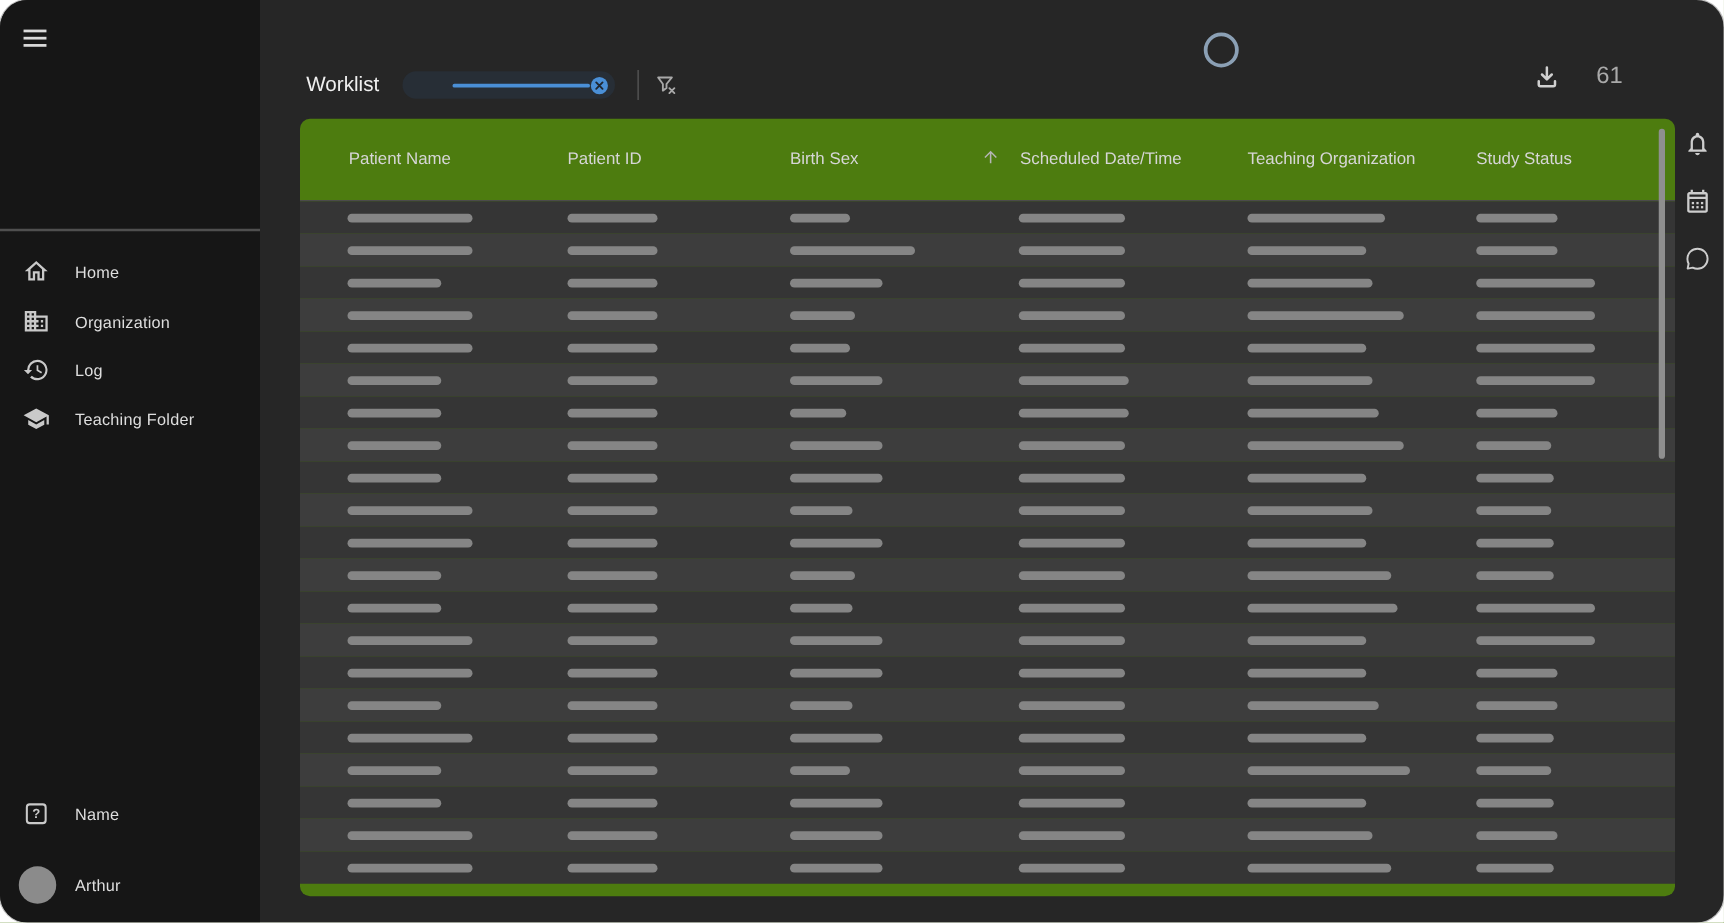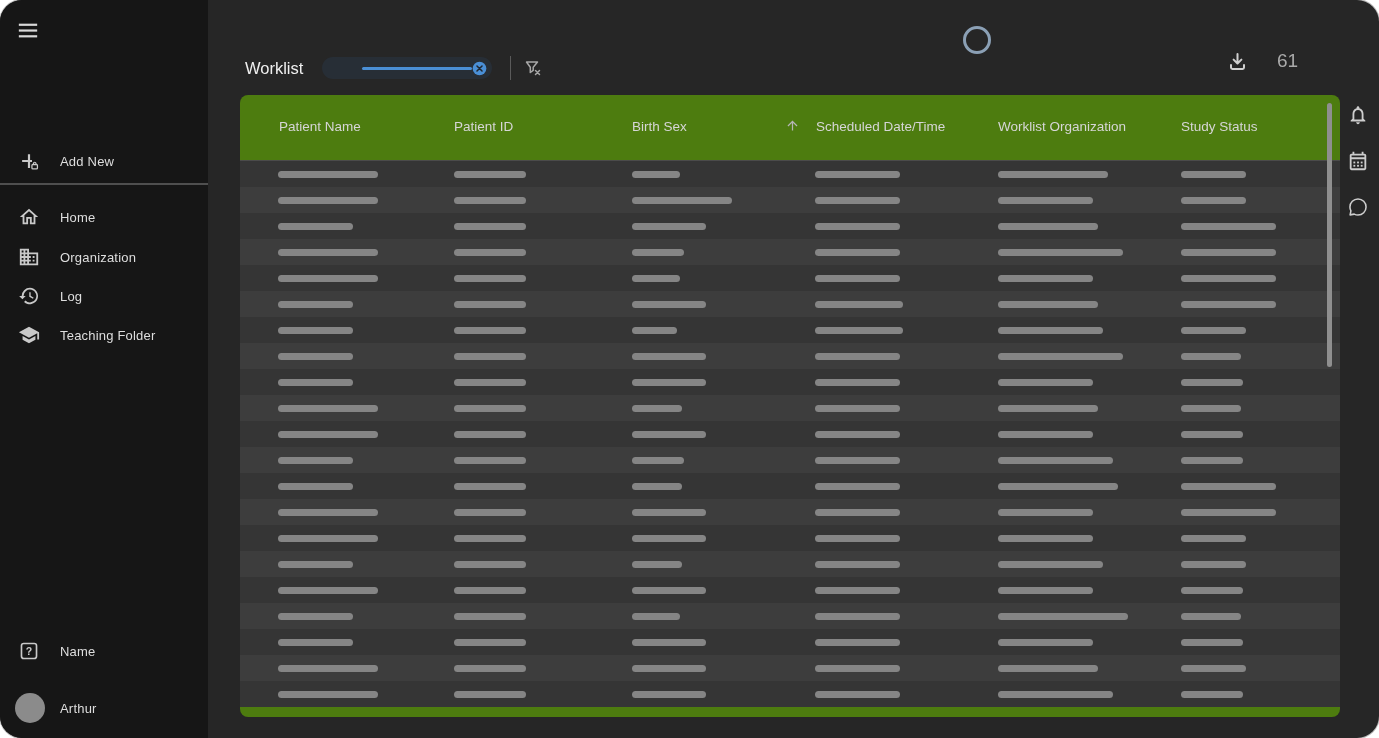--- a/index.html
+++ b/index.html
@@ -62,30 +62,20 @@
     <div class="hamburger">
       <svg viewBox="0 0 24 24">
           <g fill="currentColor">
             <rect x="2" y="4" width="20" height="2.4"></rect>
             <rect x="2" y="10.3" width="20" height="2.4"></rect>
             <rect x="2" y="16.6" width="20" height="2.4"></rect>
           </g>
         </svg>
     </div>
 
-    <div class="side-item" style="top:143px">
-      <span class="ic">
-        <svg viewBox="0 0 24 24">
-            <path d="M10.8 4.5v6.3H4.5v2.4h6.3v6.3h2.4v-6.3h2.1v-2.4h-2.1V4.5h-2.4z" fill="currentColor"></path>
-            <rect x="15.2" y="15.8" width="6" height="4.8" rx="1" fill="none" stroke="currentColor" stroke-width="1.4"></rect>
-            <path d="M16.8 15.8v-1a1.4 1.4 0 0 1 2.8 0v1" fill="none" stroke="currentColor" stroke-width="1.2"></path>
-          </svg>
-      </span>
-      <span class="lbl">Add New</span>
-    </div>
 
     <div class="side-divider"></div>
 
     <div class="side-item" style="top:199px">
       <span class="ic">
         <svg viewBox="0 0 24 24">
             <path d="M12 5.69l5 4.5V18h-2v-6H9v6H7v-7.81l5-4.5M12 3L2 12h3v8h6v-6h2v6h6v-8h3L12 3z" fill="currentColor"></path>
           </svg>
       </span>
       <span class="lbl">Home</span>
@@ -171,21 +161,21 @@
     <div class="thead">
       <span class="th c0">Patient Name</span>
       <span class="th c1">Patient ID</span>
       <span class="th c2">Birth Sex</span>
       <span class="sort-arrow">
         <svg viewBox="0 0 24 24">
             <path d="M4 12l1.41 1.41L11 7.83V20h2V7.83l5.59 5.58L20 12l-8-8-8 8z" fill="currentColor"></path>
           </svg>
       </span>
       <span class="th c3">Scheduled Date/Time</span>
-      <span class="th c4">Worklist Organization</span>
+      <span class="th c4">Teaching Organization</span>
       <span class="th c5">Study Status</span>
     </div>
     <div class="tbody">
         <div class="trow">
           <div class="sk" style="left: 38px; width: 100px;"></div>
           <div class="sk" style="left: 214px; width: 72px;"></div>
           <div class="sk" style="left: 392px; width: 48px;"></div>
           <div class="sk" style="left: 575px; width: 85px;"></div>
           <div class="sk" style="left: 758px; width: 110px;"></div>
           <div class="sk" style="left: 941px; width: 65px;"></div>

